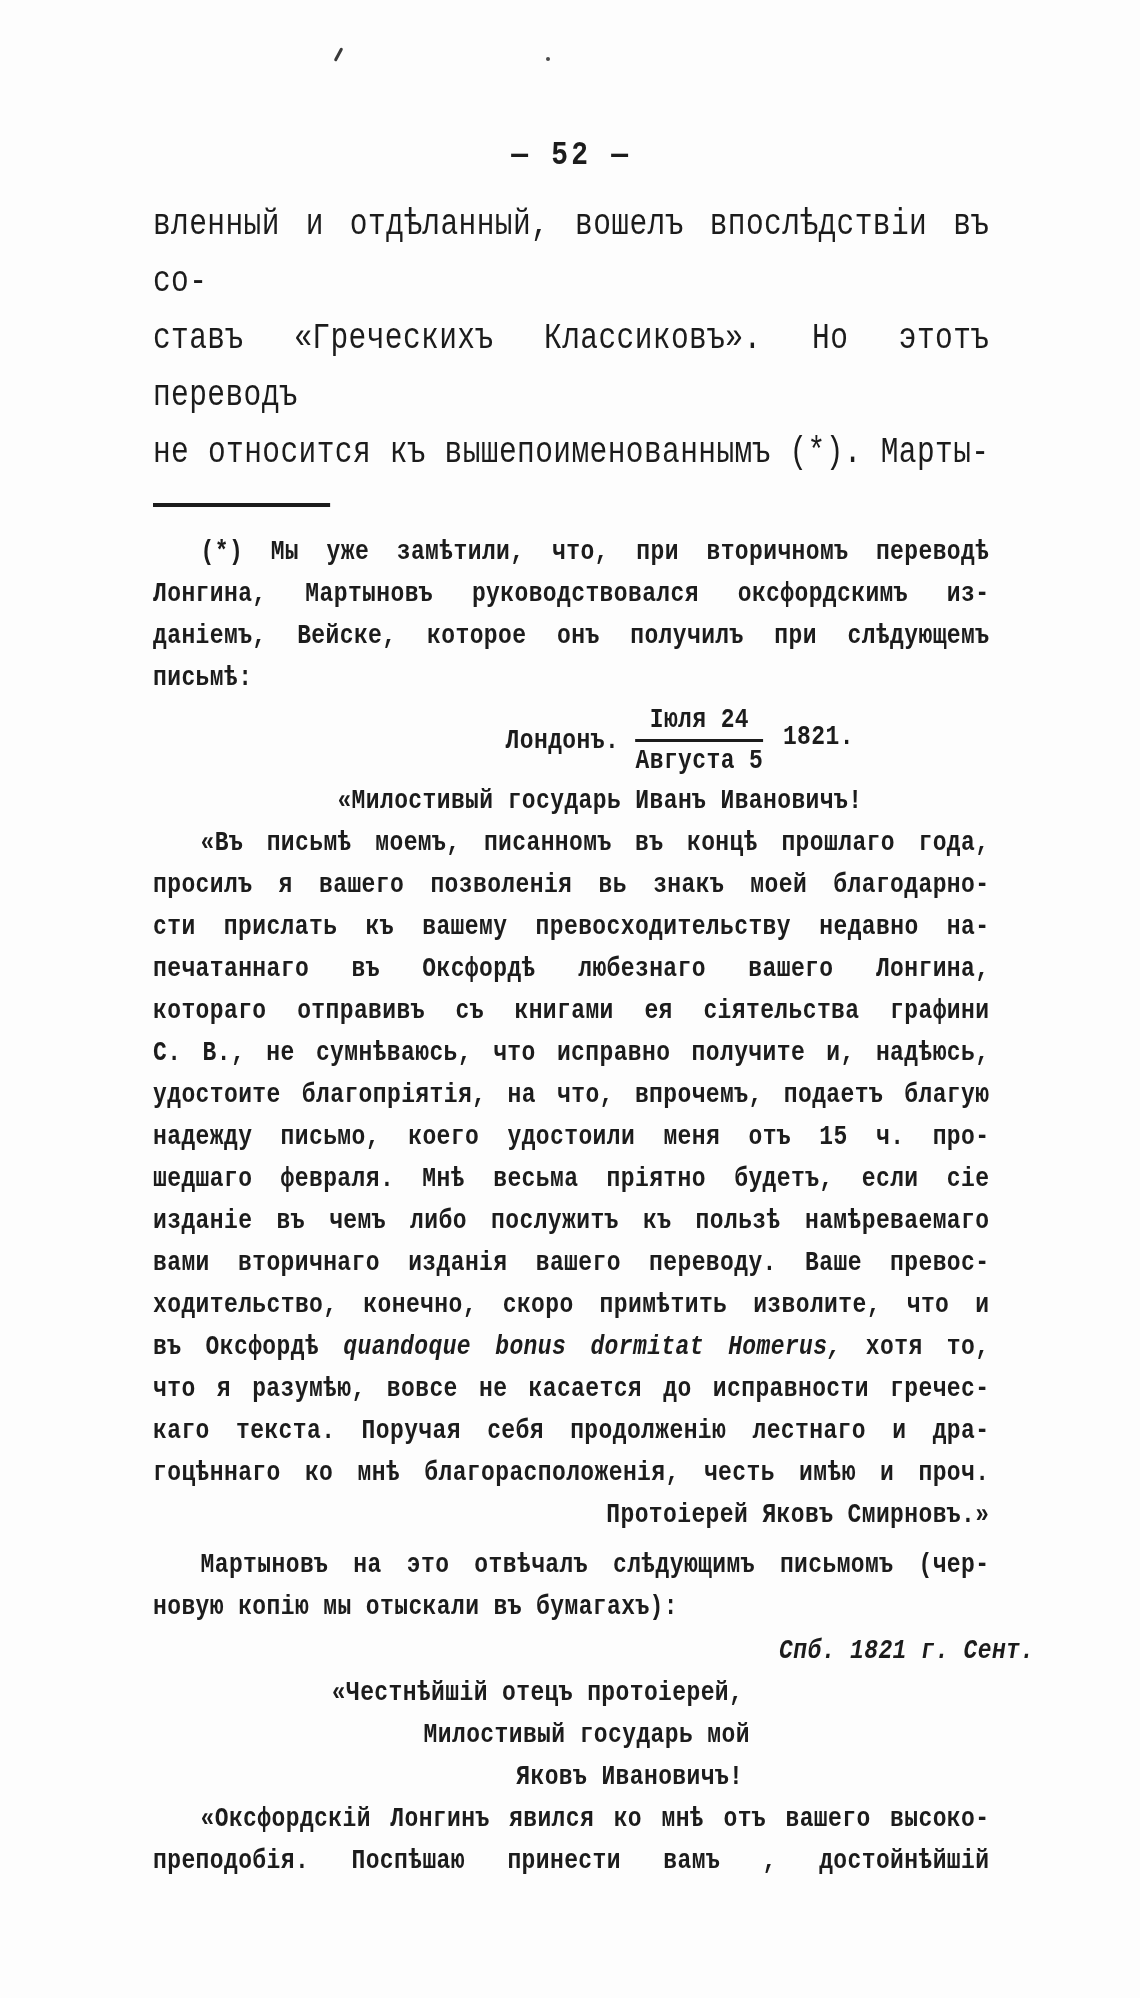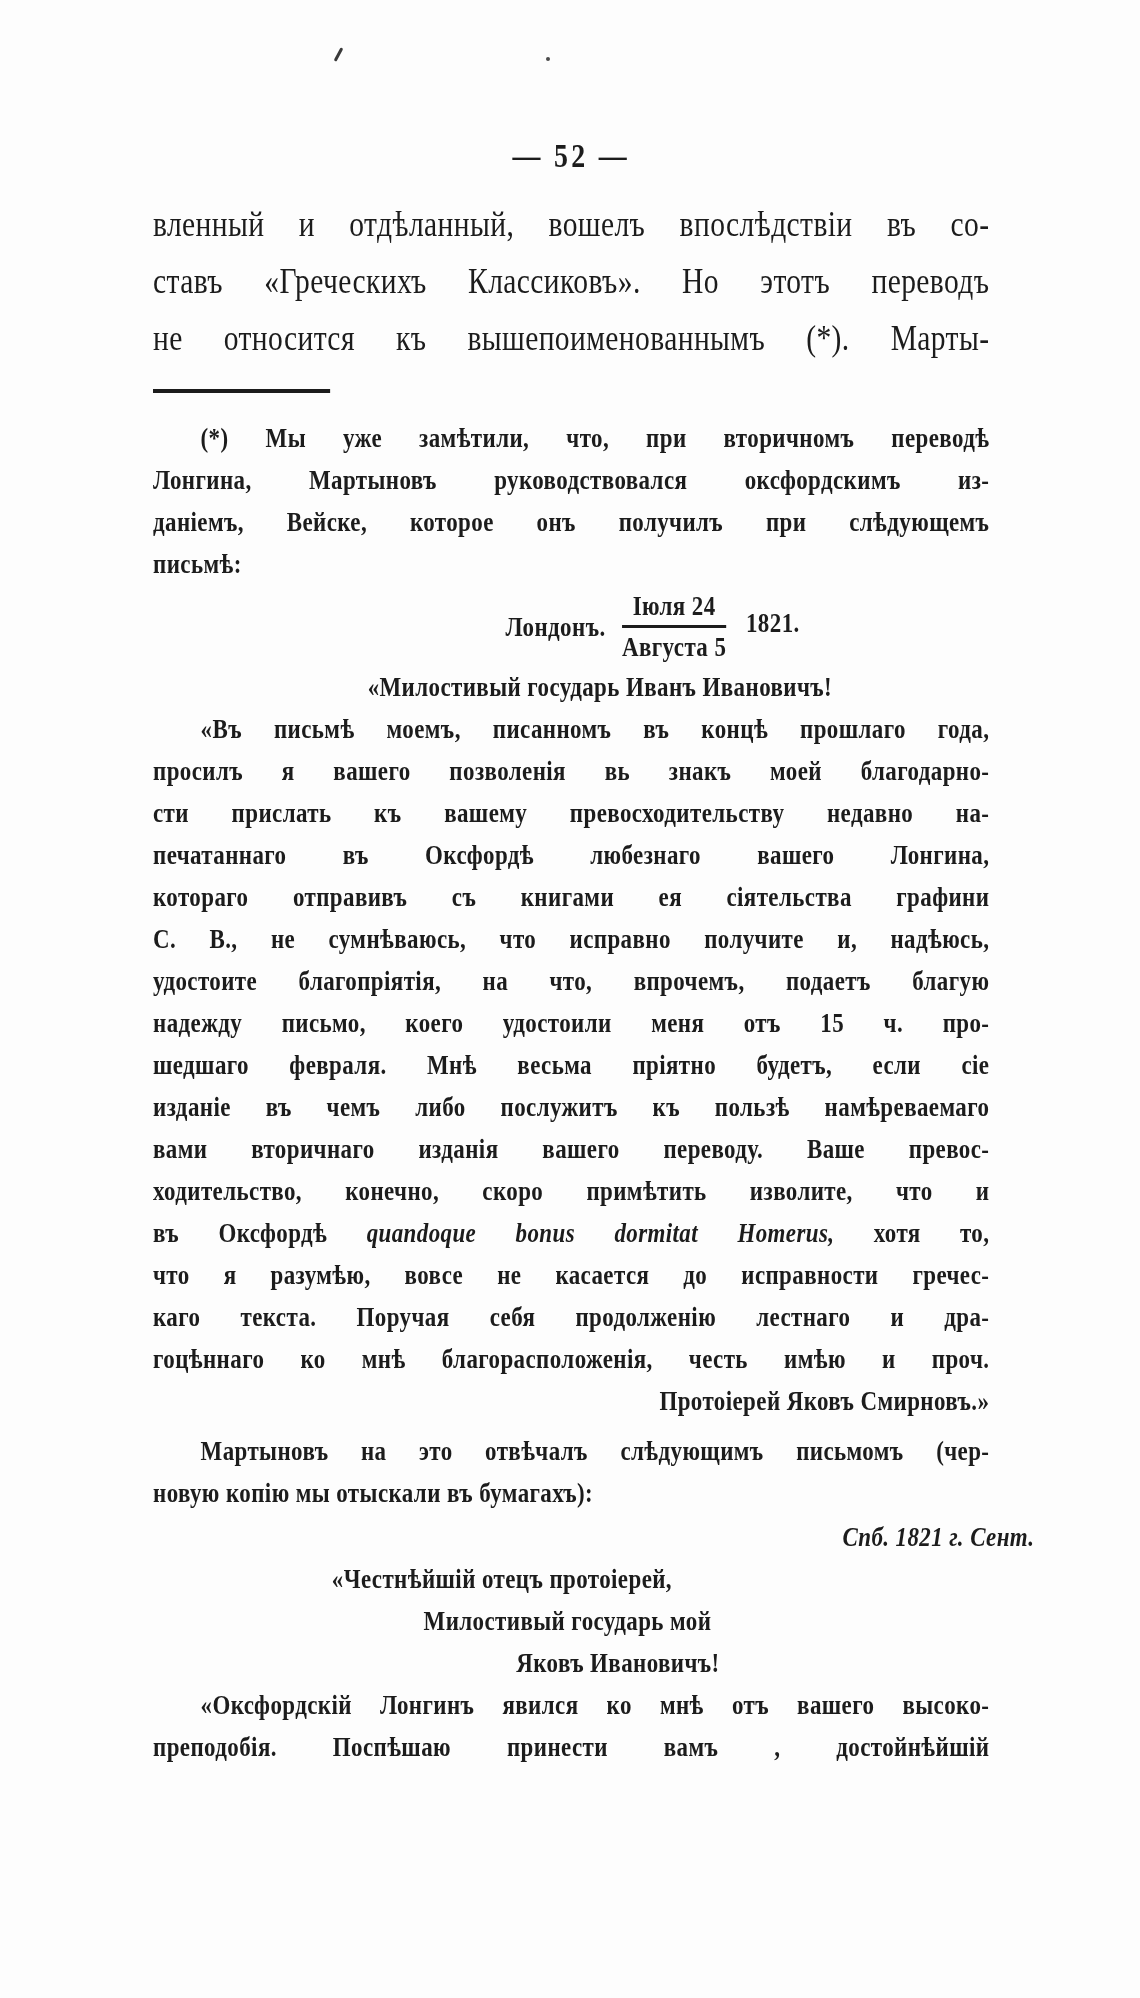--- a/index.html
+++ b/index.html
@@ -2,21 +2,21 @@
 <html lang="ru" style="--ink: #1c1c1c; --paper: #fdfdfd;"><head>
 <meta charset="utf-8">
 <style>
   :root { --ink:#1c1c1c; --paper:#fdfdfd; }
   html,body { margin:0; padding:0; background:#ffffff; }
   .page {
     position:relative;
     width:1140px; height:1998px;
     background:var(--paper);
     color:var(--ink);
-    font-family:Liberation Serif, serif;
+    font-family:Liberation Mono, monospace;
     overflow:hidden;
   }
   
   .col {
     position:absolute; left:153px; top:0;
     width:1020px;
     transform:scaleX(0.82);
     transform-origin:0 0;
   }
   .pagenum {

